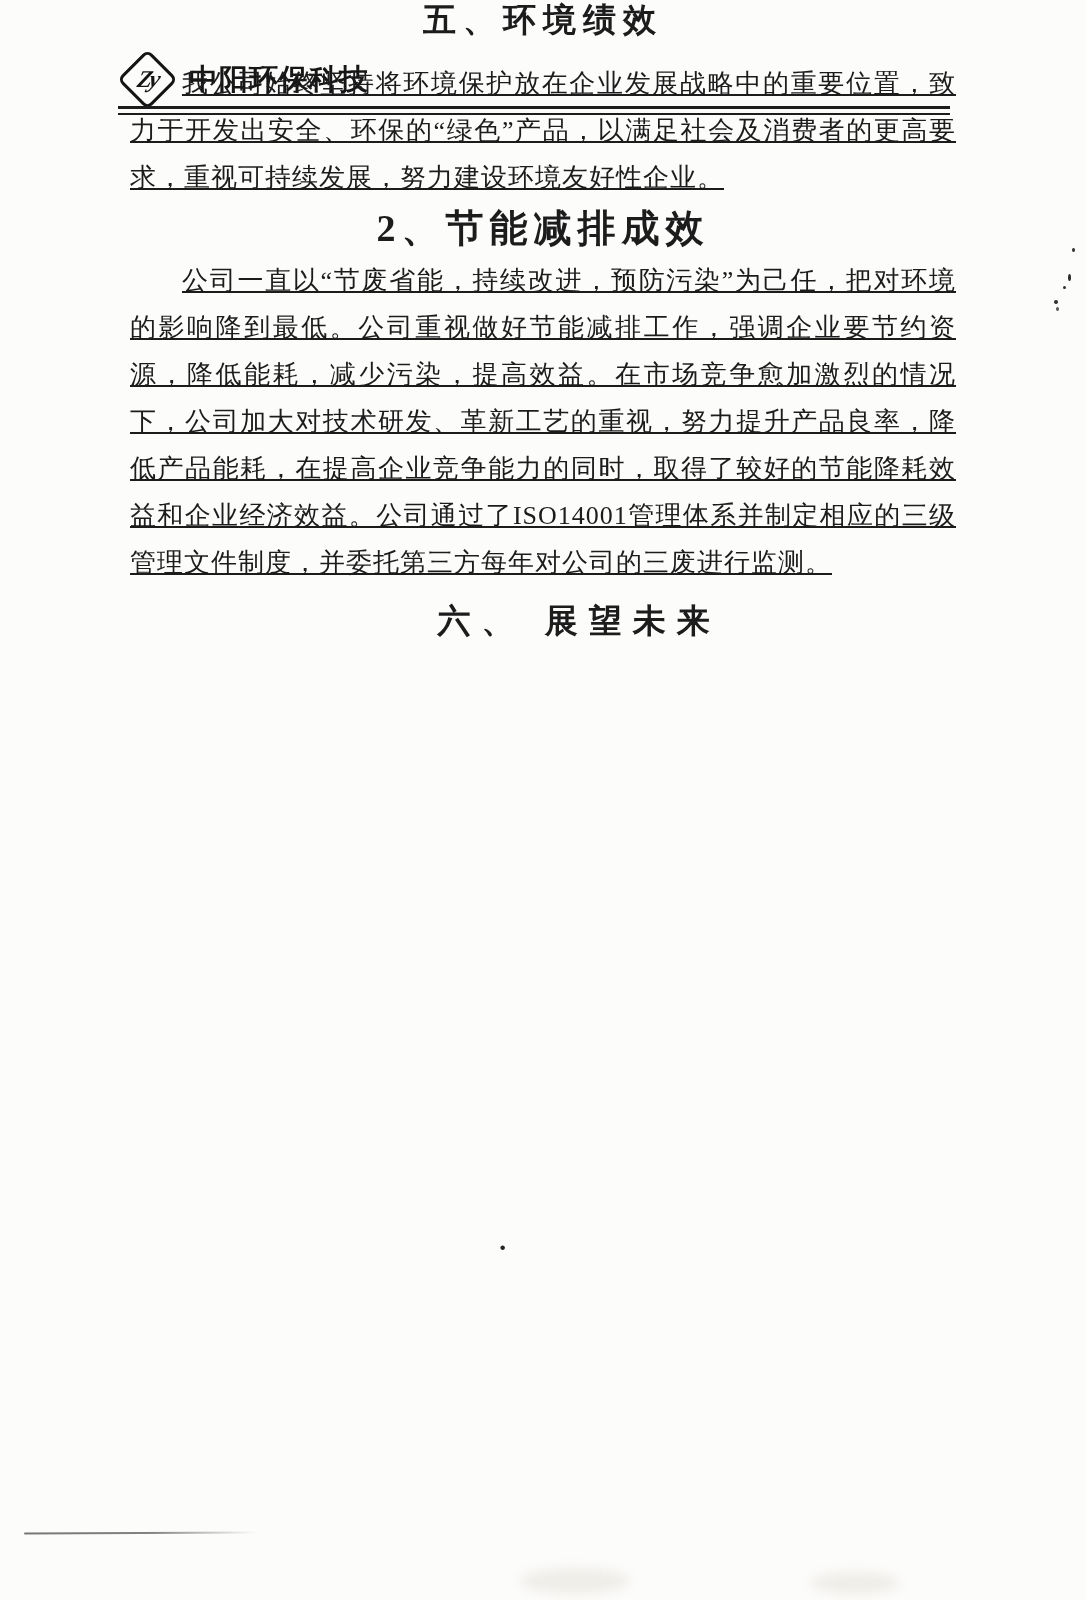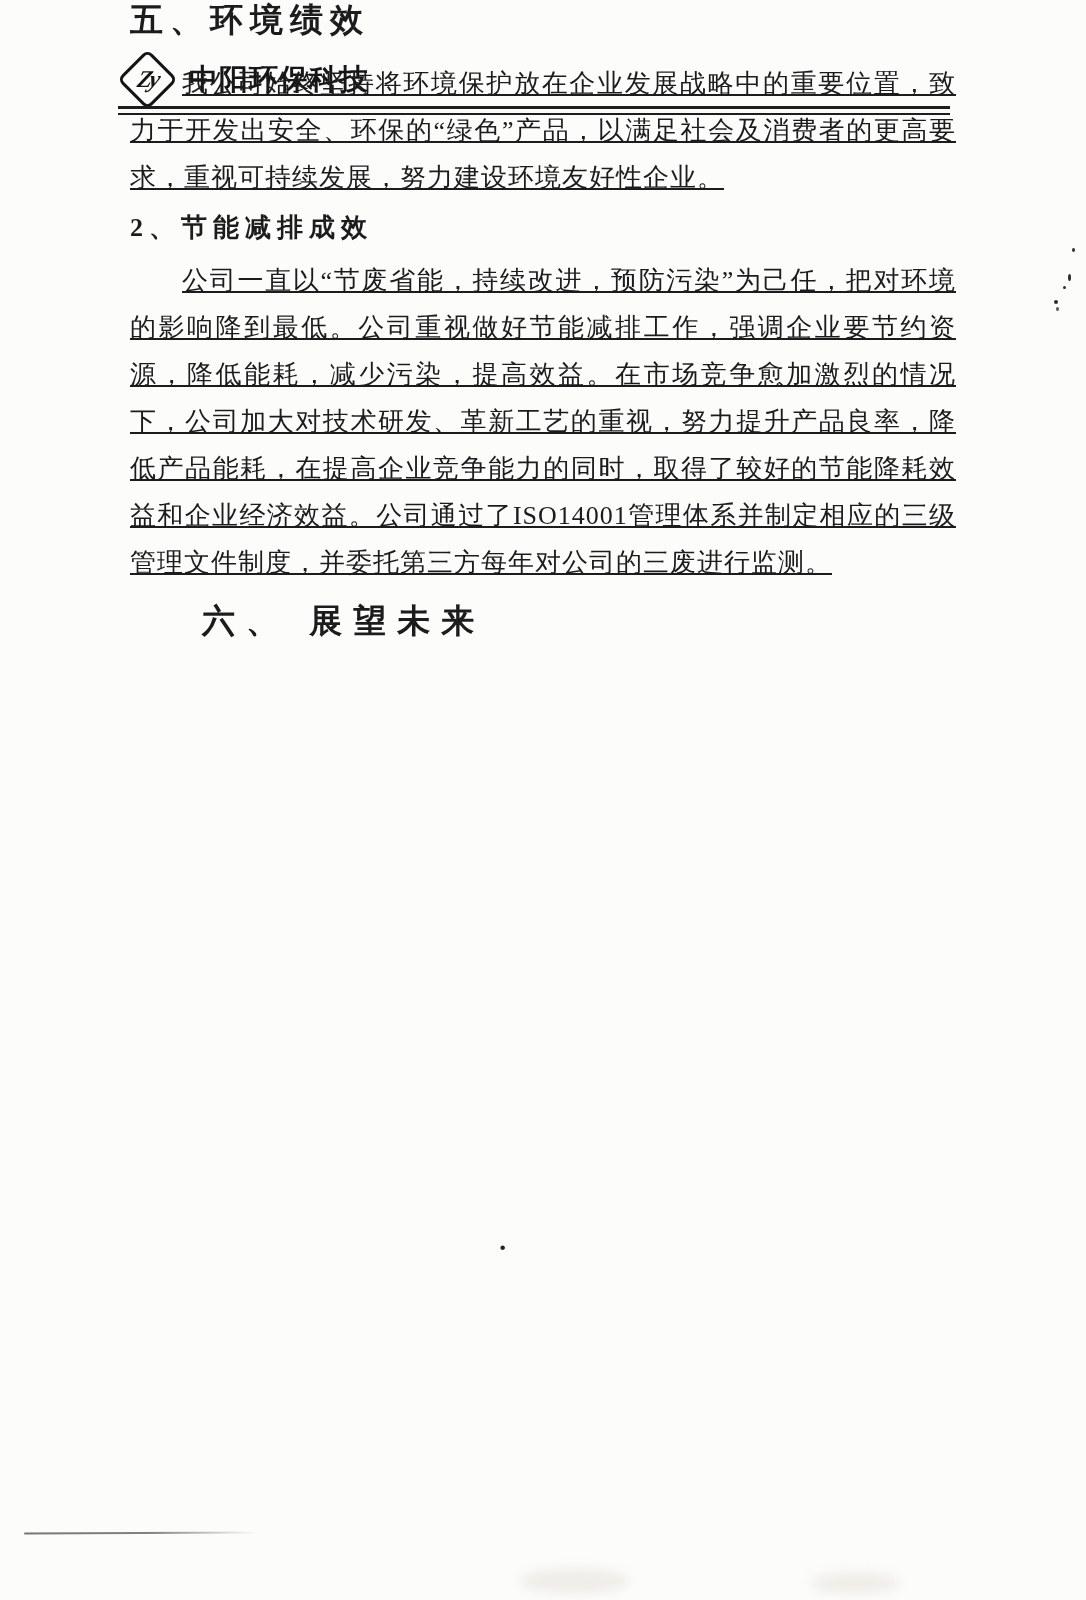--- a/index.html
+++ b/index.html
@@ -41,28 +41,29 @@
     border-top:3px solid #1d1d1d;
     border-bottom:2px solid #1d1d1d;
   }
   
   .content{position:absolute;left:130px;top:0;width:826px;}
   .content h1,.content h2,.content p{margin:0;font-weight:bold;}
   .title-main{
     margin:122px 0 0 50px;
     font-size:33px;line-height:40px;letter-spacing:7px;
     white-space:pre;
+    text-align:center;
   }
   .title-sub1{
     margin:26px 0 0 54px;
     font-size:29px;line-height:38px;letter-spacing:5px;
   }
   .title-sub2{
     margin:38px 0 0 58px;
-    font-size:26px;line-height:40px;letter-spacing:6px;
+    font-size:38px;line-height:40px;letter-spacing:6px;text-align:center;
   }
   .title-main.last{
     margin:14px 0 0 72px;
     font-size:33px;line-height:42px;letter-spacing:11px;
   }
   .content p{
     font-weight:normal;
     font-size:26px;line-height:47px;letter-spacing:1px;
     text-align:justify;text-justify:inter-ideograph;
     text-indent:2em;

